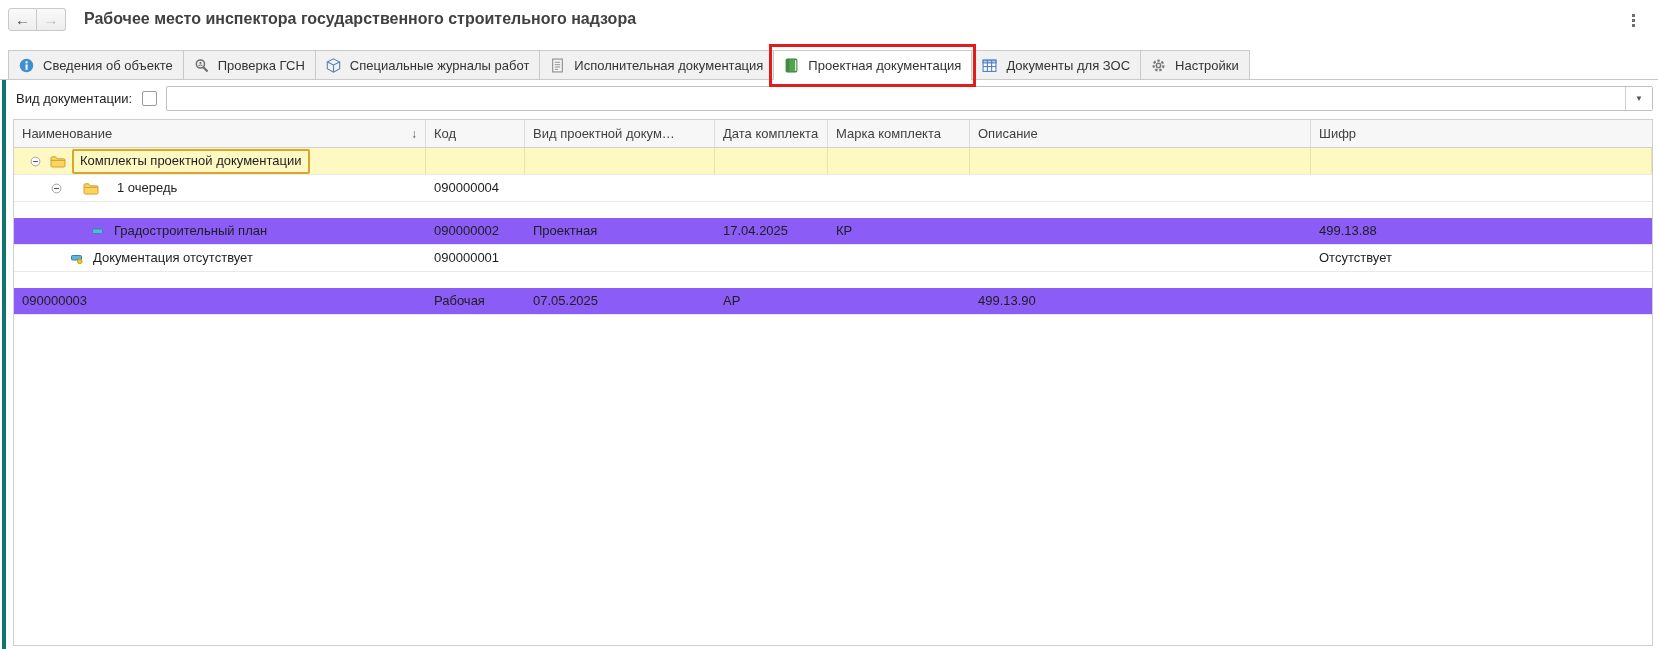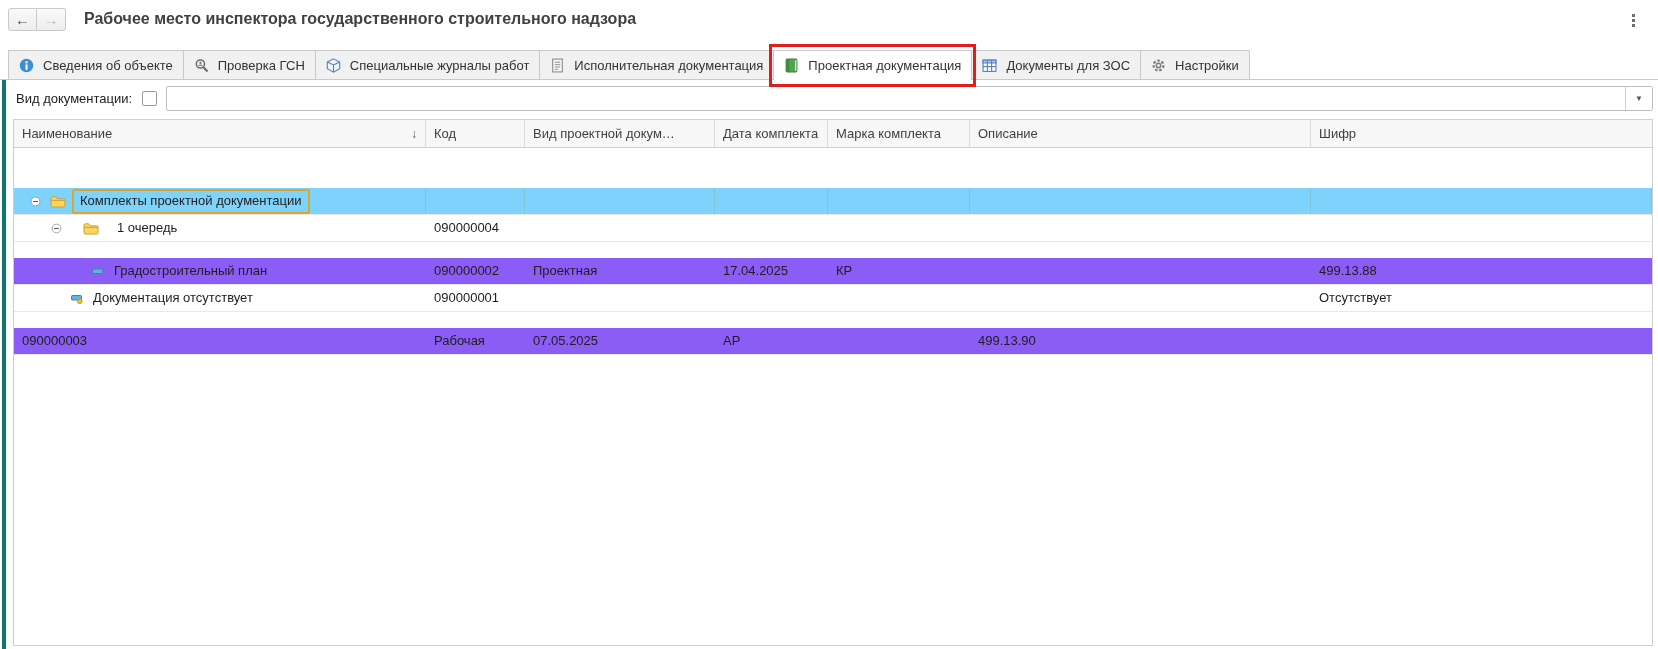--- a/index.html
+++ b/index.html
@@ -55,21 +55,21 @@
                 display:flex; flex-direction:column; min-height:0; background:#fff; }
   .thead { display:grid; height:28px; background:#f7f7f7; border-bottom:1px solid #cfcfcf; flex:none; }
   .hcell { font-size:13px; color:#3f3f3f; padding:0 8px; line-height:26px;
            border-right:1px solid #dcdcdc; overflow:hidden; white-space:nowrap;
            display:flex; justify-content:space-between; align-items:flex-end; cursor:pointer; }
   .hcell:last-child { border-right:none; }
   .sort-glyph { font-size:12px; color:#555; margin-left:4px; }
 
   .trow { display:grid; height:27px; border-bottom:1px solid #e9e9e9; background:#fff; cursor:pointer; }
   .trow.shaded { background:#8b5cf6;margin-top:16px; }
-  .trow.selected { background:#7dd3fc;margin-top:40px; }
+  .trow.selected { background:#fef9c3; }
   .trow.selected .cell { border-right:1px solid rgba(150,125,40,0.18); }
   .cell { font-size:13px; color:#1e1e1e; padding:0 8px; line-height:26px;
           overflow:hidden; white-space:nowrap; }
   .cell.tree { display:flex; align-items:center; padding-right:4px; }
   .exp-slot { width:20px; flex:none; display:inline-flex; align-items:center; }
   .row-icon { width:17px; flex:none; display:inline-flex; align-items:center; margin-right:5px; }
   .focus-box { border:2px solid var(--focus,#d9a62e); border-radius:2px; padding:0 6px 1px 6px;
                line-height:20px; background:inherit; }
   .filler { flex:1; background:#fff; }
 </style>

